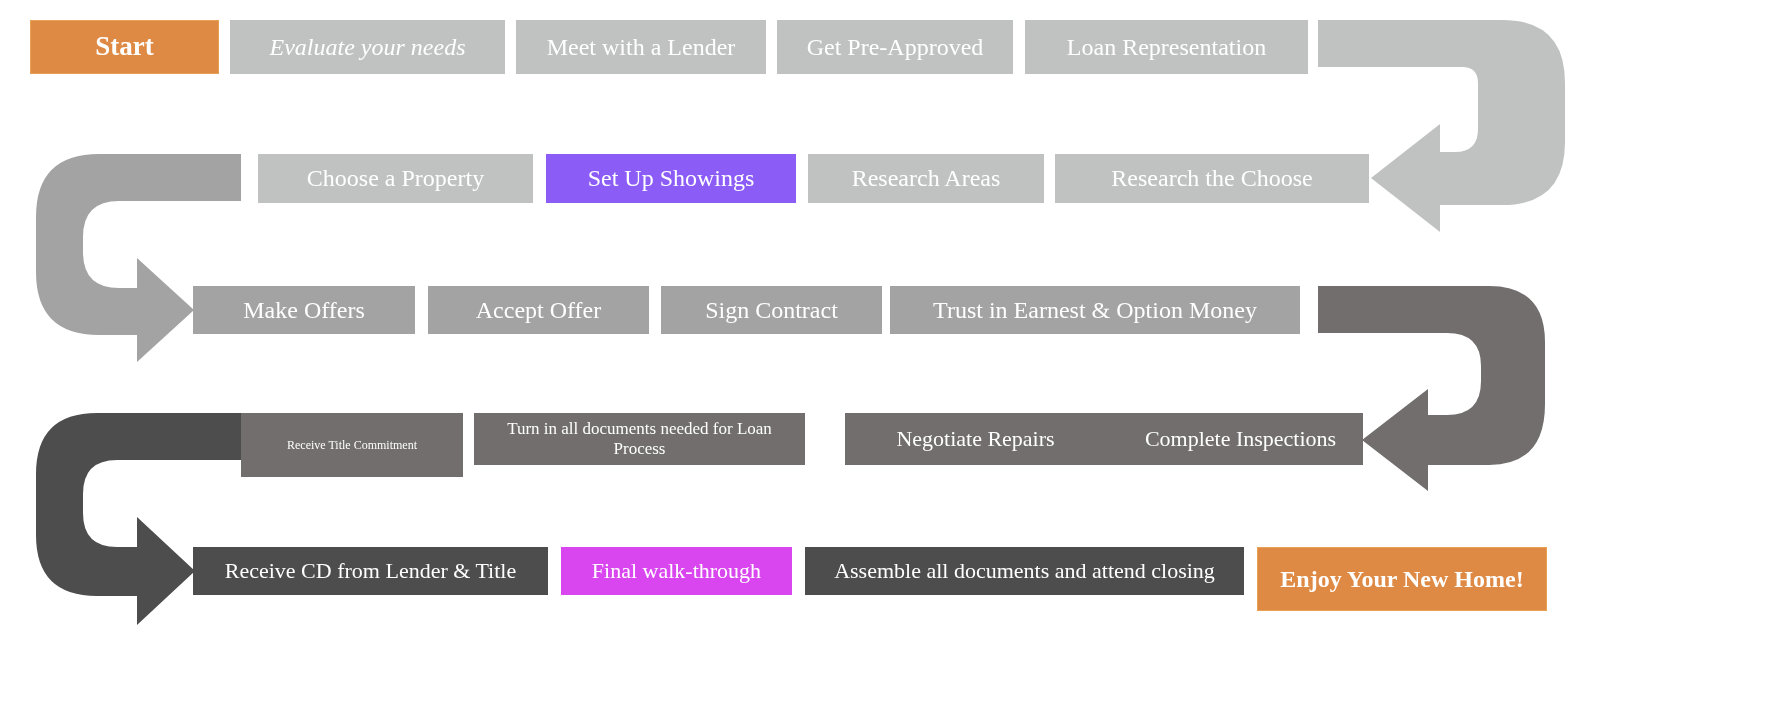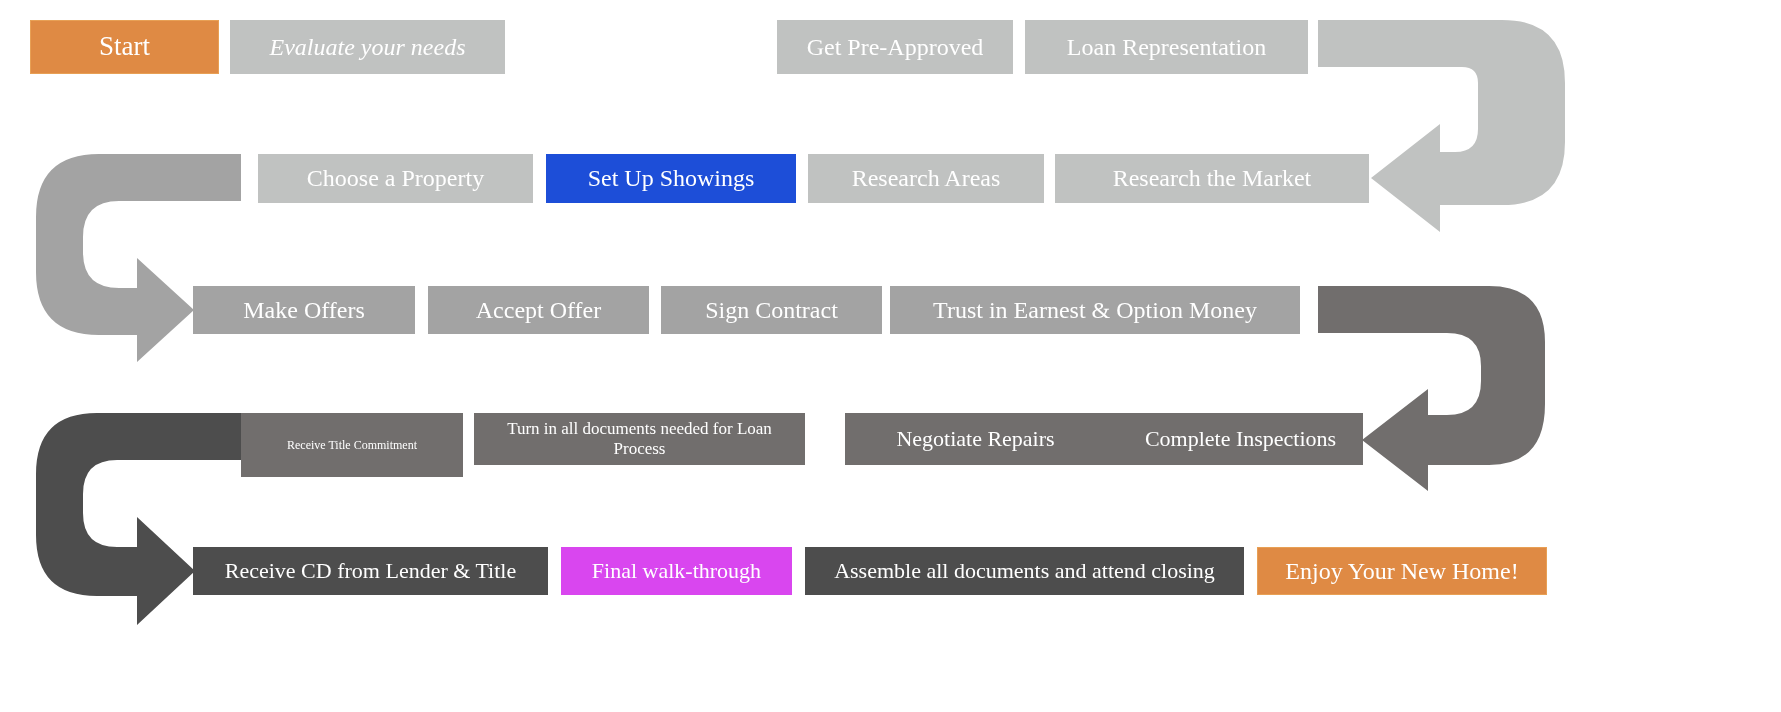--- a/index.html
+++ b/index.html
@@ -31,20 +31,21 @@
     align-items: center;
     justify-content: center;
     text-align: center;
     color: #ffffff;
     line-height: 1.18;
     padding: 2px 6px;
     z-index: 5;
   }
   .node.orange {
     border: 1px solid #e8a055;
+    font-weight: bold;
   }
   .node-label {
     display: block;
     width: 100%;
   }
 </style>
 </head>
 <body>
 
 <div id="chart">
@@ -119,38 +120,41 @@
              L 241 460
              Z"></path>
   </svg>
 
   <div class="node orange" style="left:30px; top:20px; width:189px; height:54px; background:#df8a44; font-size:27px;">
     <span class="node-label">Start</span>
   </div>
   <div class="node" style="left:230px; top:20px; width:275px; height:54px; background:#c0c2c1; font-size:24px;font-style:italic;">
     <span class="node-label">Evaluate your needs</span>
   </div>
+  <div class="node" style="left:516px; top:20px; width:250px; height:54px; background:#c0c2c1; font-size:24px;">
+    <span class="node-label">Meet with a Lender</span>
+  </div>
   <div class="node" style="left:777px; top:20px; width:236px; height:54px; background:#c0c2c1; font-size:24px;">
     <span class="node-label">Get Pre-Approved</span>
   </div>
   <div class="node" style="left:1025px; top:20px; width:283px; height:54px; background:#c0c2c1; font-size:24px;">
     <span class="node-label">Loan Representation</span>
   </div>
 
   <div class="node" style="left:258px; top:154px; width:275px; height:49px; background:#c0c2c1; font-size:24px;">
     <span class="node-label">Choose a Property</span>
   </div>
-  <div class="node" style="left:546px; top:154px; width:250px; height:49px; background:#1d4ed8; font-size:24px;">
+  <div class="node" style="left:546px; top:154px; width:250px; height:49px; background:#8b5cf6; font-size:24px;">
     <span class="node-label">Set Up Showings</span>
   </div>
   <div class="node" style="left:808px; top:154px; width:236px; height:49px; background:#c0c2c1; font-size:24px;">
     <span class="node-label">Research Areas</span>
   </div>
   <div class="node" style="left:1055px; top:154px; width:314px; height:49px; background:#c0c2c1; font-size:24px;">
-    <span class="node-label">Research the Market</span>
+    <span class="node-label">Research the Choose</span>
   </div>
 
   <div class="node" style="left:193px; top:286px; width:222px; height:48px; background:#a3a3a3; font-size:24px;">
     <span class="node-label">Make Offers</span>
   </div>
   <div class="node" style="left:428px; top:286px; width:221px; height:48px; background:#a3a3a3; font-size:24px;">
     <span class="node-label">Accept Offer</span>
   </div>
   <div class="node" style="left:661px; top:286px; width:221px; height:48px; background:#a3a3a3; font-size:24px;">
     <span class="node-label">Sign Contract</span>
@@ -174,17 +178,17 @@
 
   <div class="node" style="left:193px; top:547px; width:355px; height:48px; background:#4d4d4d; font-size:22px;">
     <span class="node-label">Receive CD from Lender &amp; Title</span>
   </div>
   <div class="node" style="left:561px; top:547px; width:231px; height:48px; background:#d946ef; font-size:22px;">
     <span class="node-label">Final walk-through</span>
   </div>
   <div class="node" style="left:805px; top:547px; width:439px; height:48px; background:#4d4d4d; font-size:22px;">
     <span class="node-label">Assemble all documents and attend closing</span>
   </div>
-  <div class="node orange" style="left:1257px; top:547px; width:290px; height:48px; background:#df8a44; font-size:24px;">
+  <div class="node orange" style="left:1257px; top:547px; width:290px; height:64px; background:#df8a44; font-size:24px;">
     <span class="node-label">Enjoy Your New Home!</span>
   </div>
 
 </div>
 
 </body></html>

